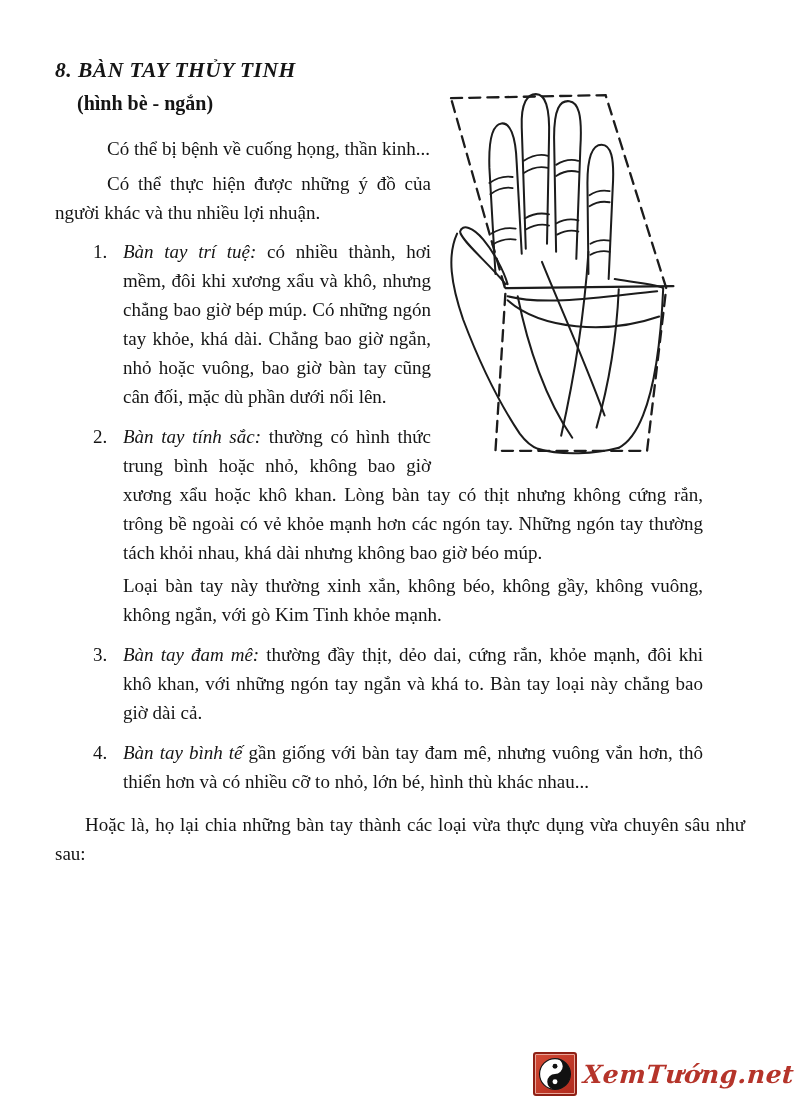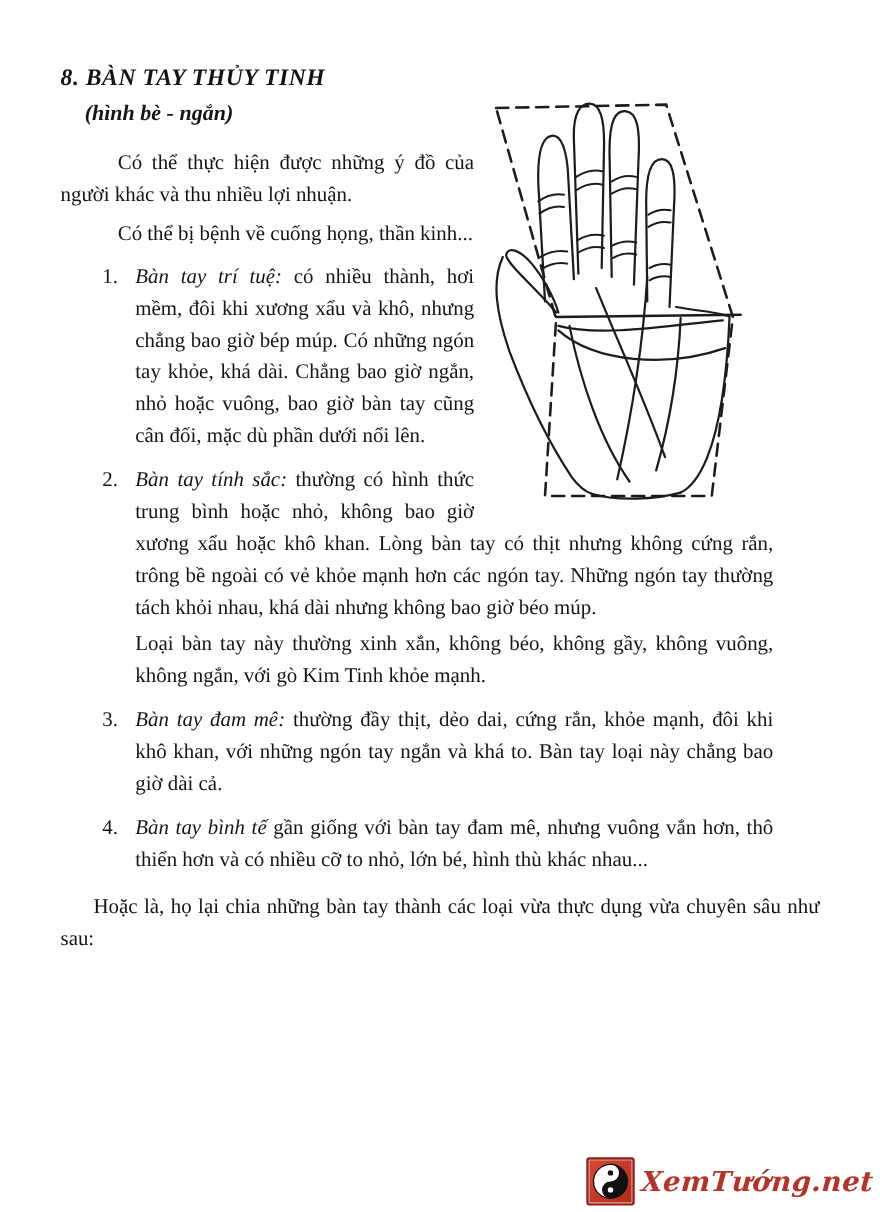--- a/index.html
+++ b/index.html
@@ -16,21 +16,20 @@
     overflow:hidden;
   }
   .heading {
     font-style:italic;
     font-weight:bold;
     font-size:21.5px;
     letter-spacing:0.5px;
     margin-bottom:4px;
   }
   .subtitle {
-    font-style:italic;
     font-weight:bold;
     font-size:20px;
     margin-left:22px;
     margin-bottom:16px;
   }
   .figure-float {
     float:right;
     width:302px;
     height:382px;
     margin:26px 0 10px 12px;
@@ -122,22 +121,22 @@
       <path d="M72,212 C82,262 100,315 126,352"></path>
       <path d="M142,168 C138,230 128,292 115,350"></path>
       <path d="M172,205 C170,250 162,300 150,342"></path>
       <path d="M96,178 C115,225 138,275 158,330"></path>
     </svg>
   </div>
 
   <div class="heading">8. BÀN TAY THỦY TINH</div>
   <div class="subtitle">(hình bè - ngắn)</div>
 
+  <div class="para">Có thể bị bệnh về cuống họng, thần kinh...</div>
   <div class="para">Có thể thực hiện được những ý đồ của người khác và thu nhiều lợi nhuận.</div>
-  <div class="para">Có thể bị bệnh về cuống họng, thần kinh...</div>
 
   <div class="list">
 
     <div class="item">
       <span class="num">1.</span>
       <span class="lead">Bàn tay trí tuệ:</span>
       <span>có nhiều thành, hơi mềm, đôi khi xương xẩu và khô, nhưng chẳng bao giờ bép múp. Có những ngón tay khỏe, khá dài. Chẳng bao giờ ngắn, nhỏ hoặc vuông, bao giờ bàn tay cũng cân đối, mặc dù phần dưới nổi lên.</span>
     </div>
 
     <div class="item">

